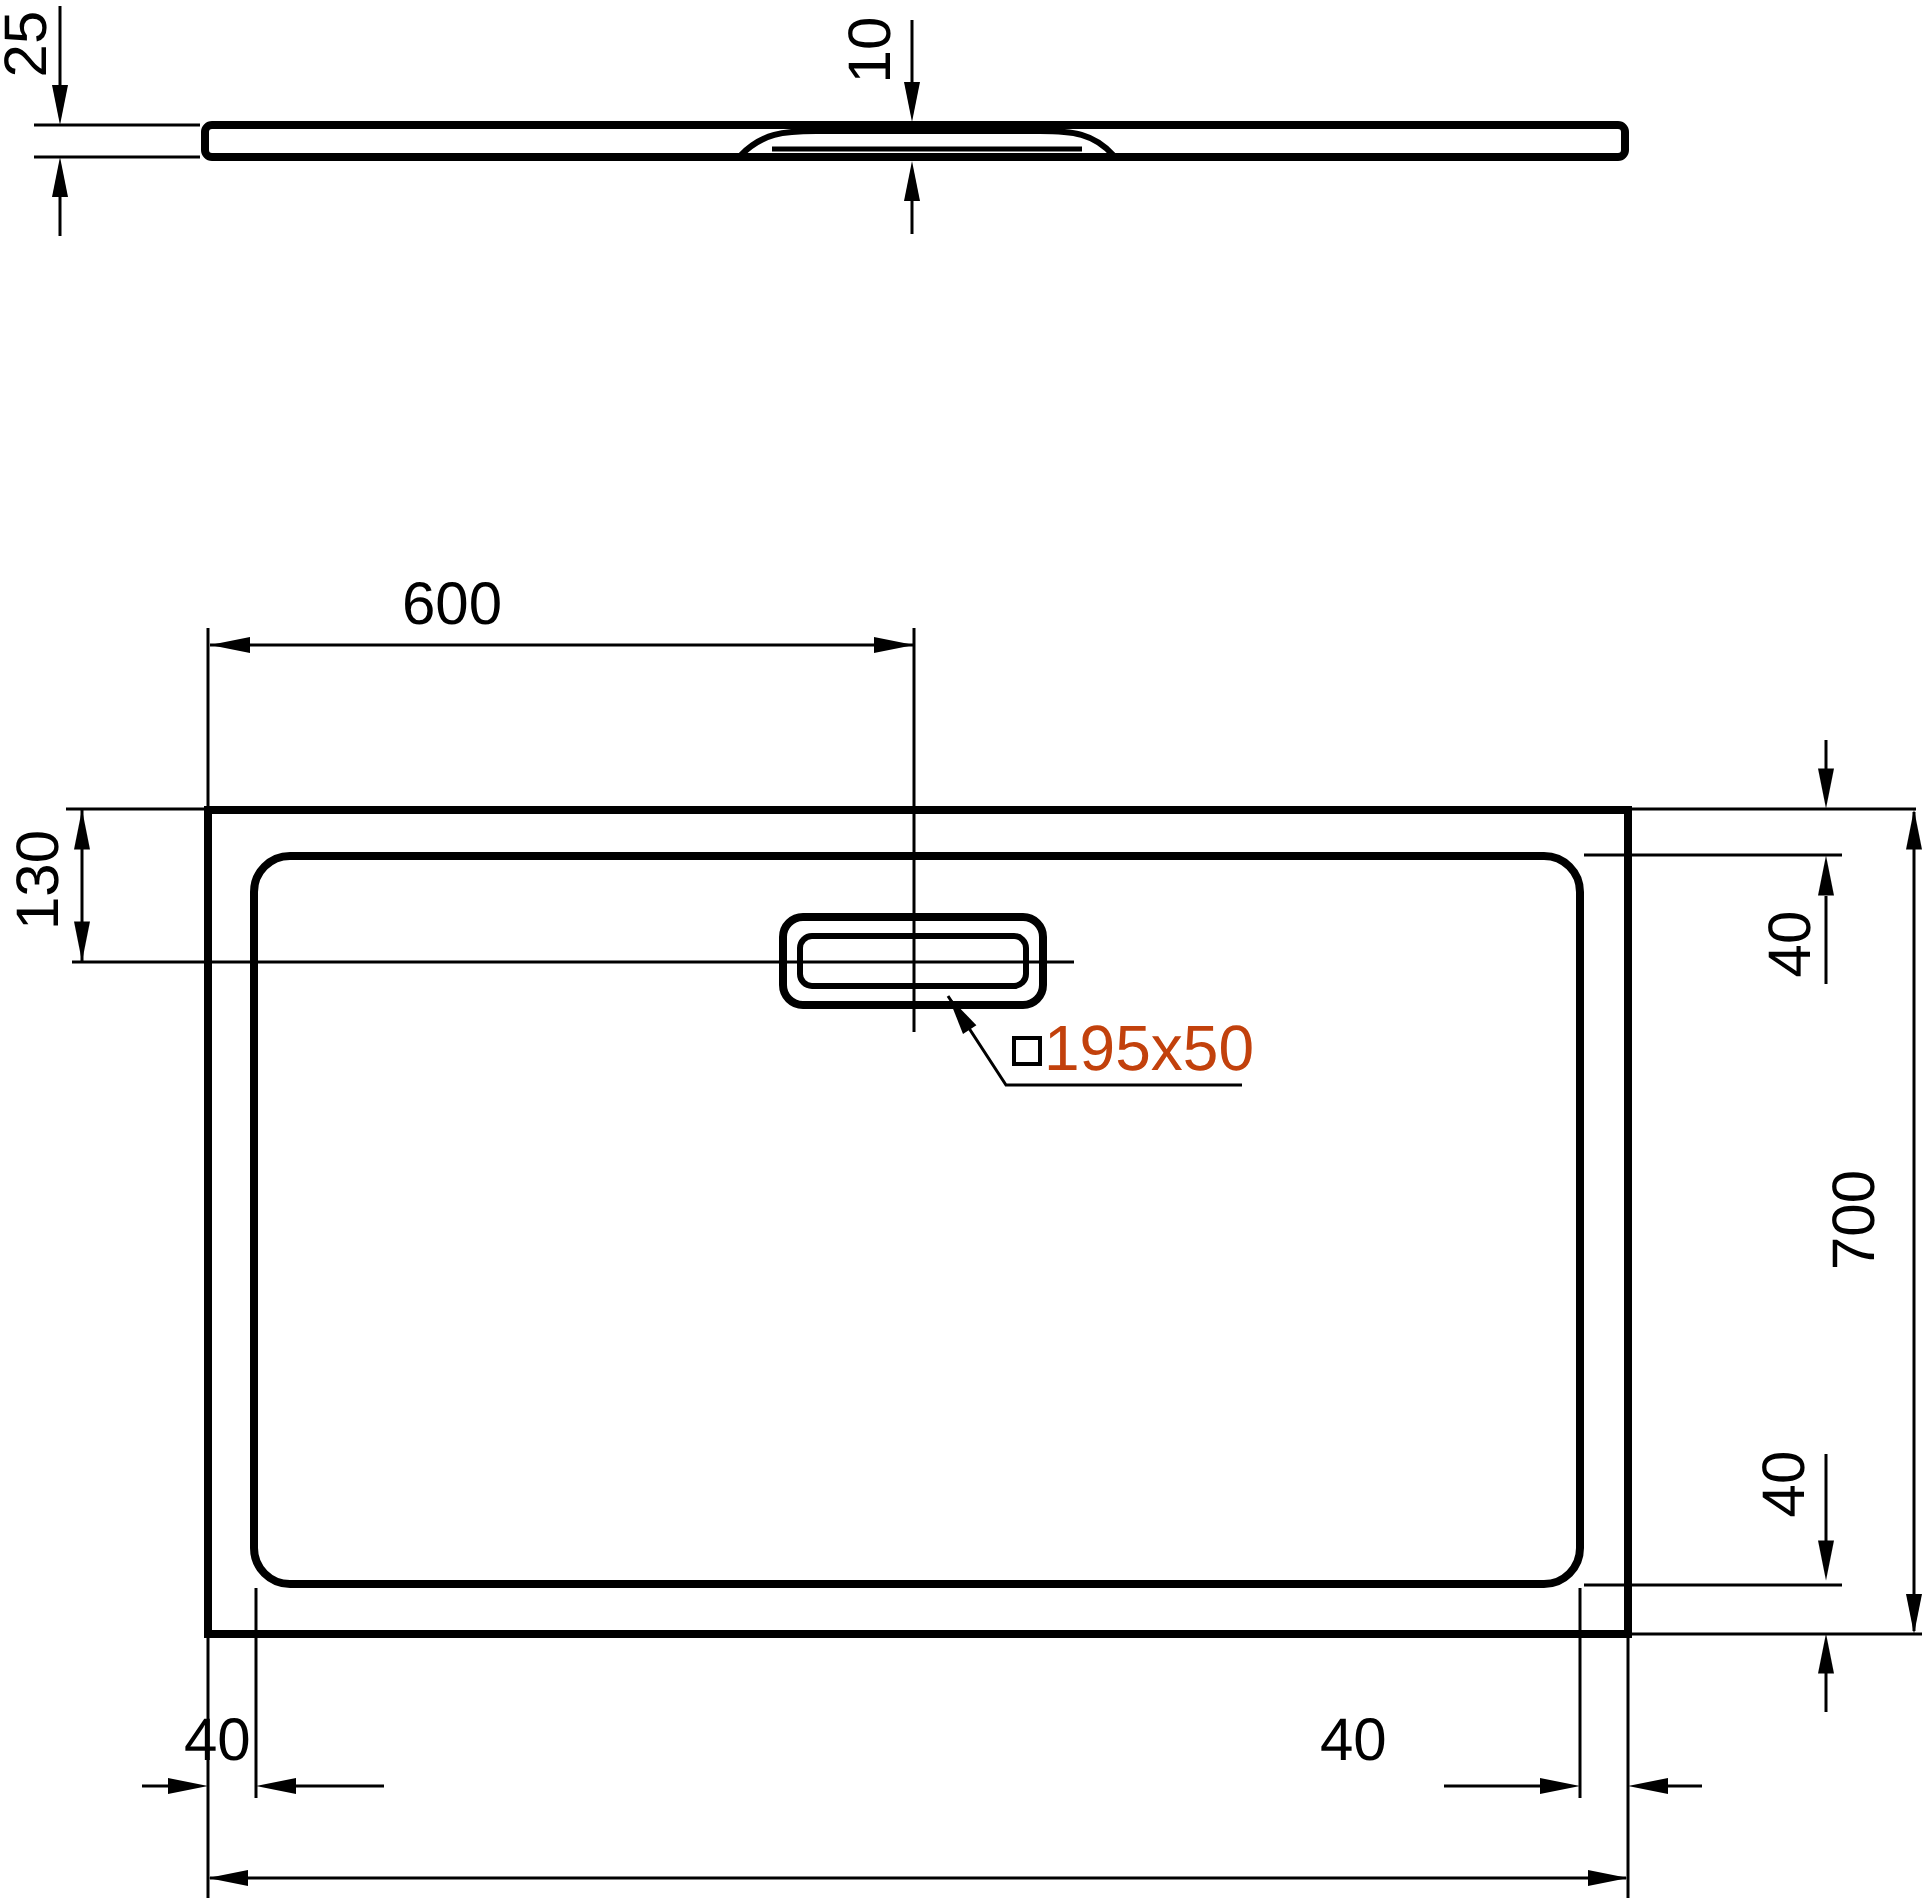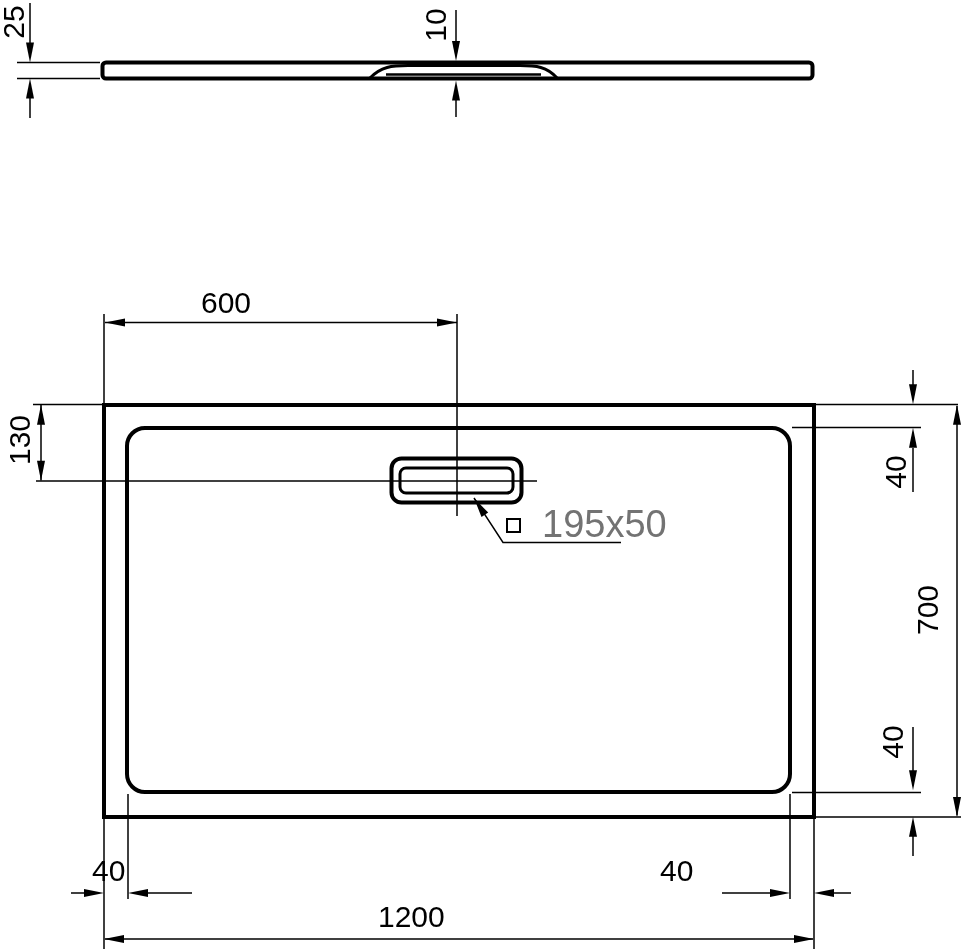--- a/index.html
+++ b/index.html
@@ -20,22 +20,22 @@
     color:#000;
     white-space:nowrap;
   }
   .dim-label.center-h{width:160px;margin-left:-80px;margin-top:-16px;text-align:left;}
   .dim-label.center-v{
     width:120px;margin-left:-60px;margin-top:-16px;text-align:center;
     transform:rotate(-90deg);
   }
   .drain-note{
     position:absolute;
-    font-size:38px;line-height:32px;height:32px;
-    white-space:nowrap;color:#737373;margin-left:20px;
+    font-size:32px;line-height:32px;height:32px;
+    white-space:nowrap;color:#c2410c;
   }
   .square-symbol{
     position:absolute;
     width:11px;height:11px;
     border:2.5px solid #000;
     background:#fff;
   }
 </style>
 </head>
 <body>
@@ -157,18 +157,17 @@
   <div class="dim-label center-v" style="left:896px;top:472px;">40</div>
 
   <div class="dim-label center-v" style="left:928px;top:610px;">700</div>
 
   <div class="dim-label center-v" style="left:893px;top:742px;">40</div>
 
   <div class="dim-label center-h" style="left:172px;top:871px;">40</div>
 
   <div class="dim-label center-h" style="left:740px;top:871px;">40</div>
 
-  <div class="dim-label center-h" style="left:458px;top:917px;">1200</div>
 
   <span class="square-symbol" style="left:506px;top:518px;"></span>
   <div class="drain-note" style="left:522px;top:508px;">195x50</div>
 
 </div>
 
 </body></html>

